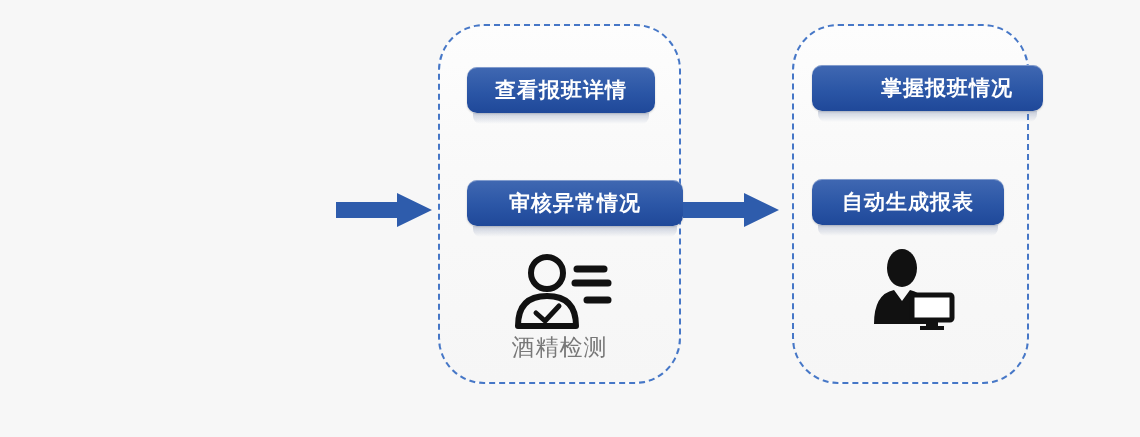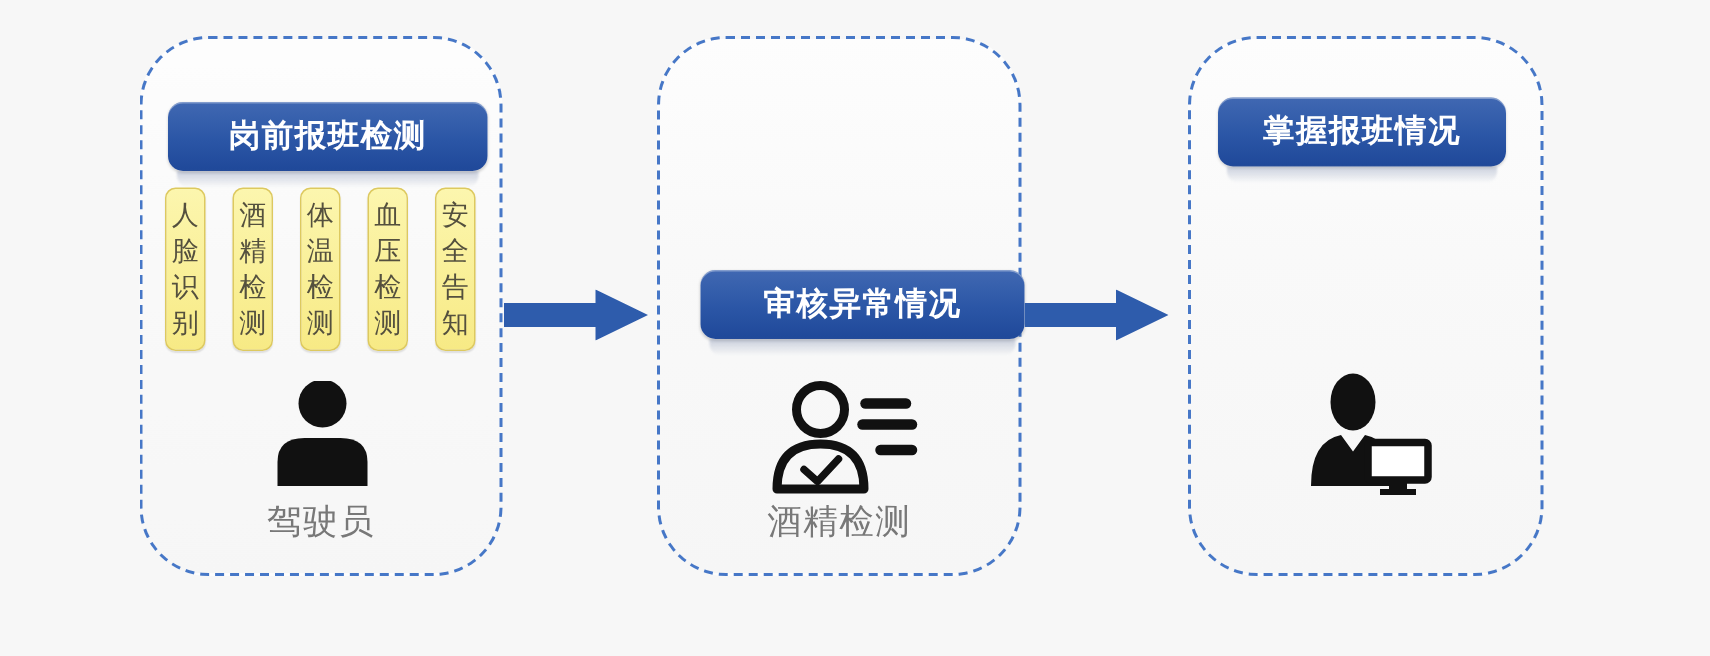--- a/index.html
+++ b/index.html
@@ -41,21 +41,21 @@
   .banner::after{ 
     content:"";
     position:absolute;left:6px;right:6px;top:100%;height:11px;
     background:linear-gradient(180deg,rgba(90,110,155,.30),rgba(120,140,175,0));
     border-radius:0 0 8px 8px;
     filter:blur(.6px);
   }
   .p1-banner{left:17px;top:42px;width:213px;}
   .p2-banner-a{left:27px;top:41px;width:188px;}
   .p2-banner-b{left:27px;top:154px;width:216px;}
-  .p3-banner-a{left:18px;top:39px;width:192px;}
+  .p3-banner-a{left:18px;top:39px;width:192px;padding-left:39px;}
   .p3-banner-b{left:18px;top:153px;width:192px;}
 
   .tags{
     position:absolute;
     left:15px;top:99px;width:207px;height:109px;
     display:flex;justify-content:space-between;
   }
   .tag{
     width:27px;height:109px;
     box-sizing:border-box;
@@ -85,63 +85,48 @@
   }
   .arrow{position:absolute;top:193px;}
   .arrow-1{left:336px;}
   .arrow-2{left:683px;}
 </style>
 </head>
 <body>
 
 <div class="stage">
 
-  <section class="panel panel-1">
-    <div class="banner p1-banner">岗前报班检测</div>
-    <div class="tags">
-      <div class="tag">人脸识别</div>
-      <div class="tag">酒精检测</div>
-      <div class="tag">体温检测</div>
-      <div class="tag">血压检测</div>
-      <div class="tag">安全告知</div>
-    </div>
-    <div class="icon-wrap p1-icon">
-      <svg width="70" height="70" viewBox="0 0 70 70" aria-hidden="true">
-        <circle cx="35" cy="15" r="16" fill="#111"></circle>
-        <path d="M5 70 V54 Q5 38 23 38 H47 Q65 38 65 54 V70 Z" fill="#111"></path>
-      </svg>
-    </div>
-    <div class="role-label">驾驶员</div>
-  </section>
 
   <svg class="arrow arrow-1" width="96" height="34" viewBox="0 0 96 34" aria-hidden="true">
     <polygon points="0,9 61,9 61,0 96,17 61,34 61,25 0,25" fill="#2e5cac"></polygon>
   </svg>
 
   <section class="panel panel-2">
+    <div class="banner p2-banner-a">查看报班详情</div>
     <div class="banner p2-banner-b">审核异常情况</div>
     <div class="icon-wrap p2-icon">
       <svg width="106" height="78" viewBox="0 0 106 78" aria-hidden="true">
         <circle cx="38" cy="21" r="16" fill="none" stroke="#111" stroke-width="6"></circle>
         <path d="M9 74 Q9 44 38 44 Q67 44 67 74 Z" fill="none" stroke="#111" stroke-width="6" stroke-linejoin="round"></path>
         <path d="M27 61 L36 69 L50 54" fill="none" stroke="#111" stroke-width="5" stroke-linecap="round" stroke-linejoin="round"></path>
         <line x1="68" y1="17" x2="95" y2="17" stroke="#111" stroke-width="7" stroke-linecap="round"></line>
         <line x1="66" y1="31" x2="99" y2="31" stroke="#111" stroke-width="7" stroke-linecap="round"></line>
         <line x1="78" y1="48" x2="99" y2="48" stroke="#111" stroke-width="7" stroke-linecap="round"></line>
       </svg>
     </div>
     <div class="role-label">酒精检测</div>
   </section>
 
   <svg class="arrow arrow-2" width="96" height="34" viewBox="0 0 96 34" aria-hidden="true">
     <polygon points="0,9 61,9 61,0 96,17 61,34 61,25 0,25" fill="#2e5cac"></polygon>
   </svg>
 
   <section class="panel panel-3">
     <div class="banner p3-banner-a">掌握报班情况</div>
+    <div class="banner p3-banner-b">自动生成报表</div>
     <div class="icon-wrap p3-icon">
       <svg width="92" height="84" viewBox="0 0 92 84" aria-hidden="true">
         <ellipse cx="30" cy="22" rx="15" ry="19" fill="#111"></ellipse>
         <path d="M2 78 Q2 48 22 44 L30 55 L38 44 Q58 48 58 78 Z" fill="#111"></path>
         <rect x="40" y="49" width="40" height="25" rx="2" fill="#ffffff" stroke="#111" stroke-width="5"></rect>
         <rect x="54" y="74" width="12" height="6" fill="#111"></rect>
         <rect x="48" y="80" width="24" height="4" fill="#111"></rect>
       </svg>
     </div>
   </section>

